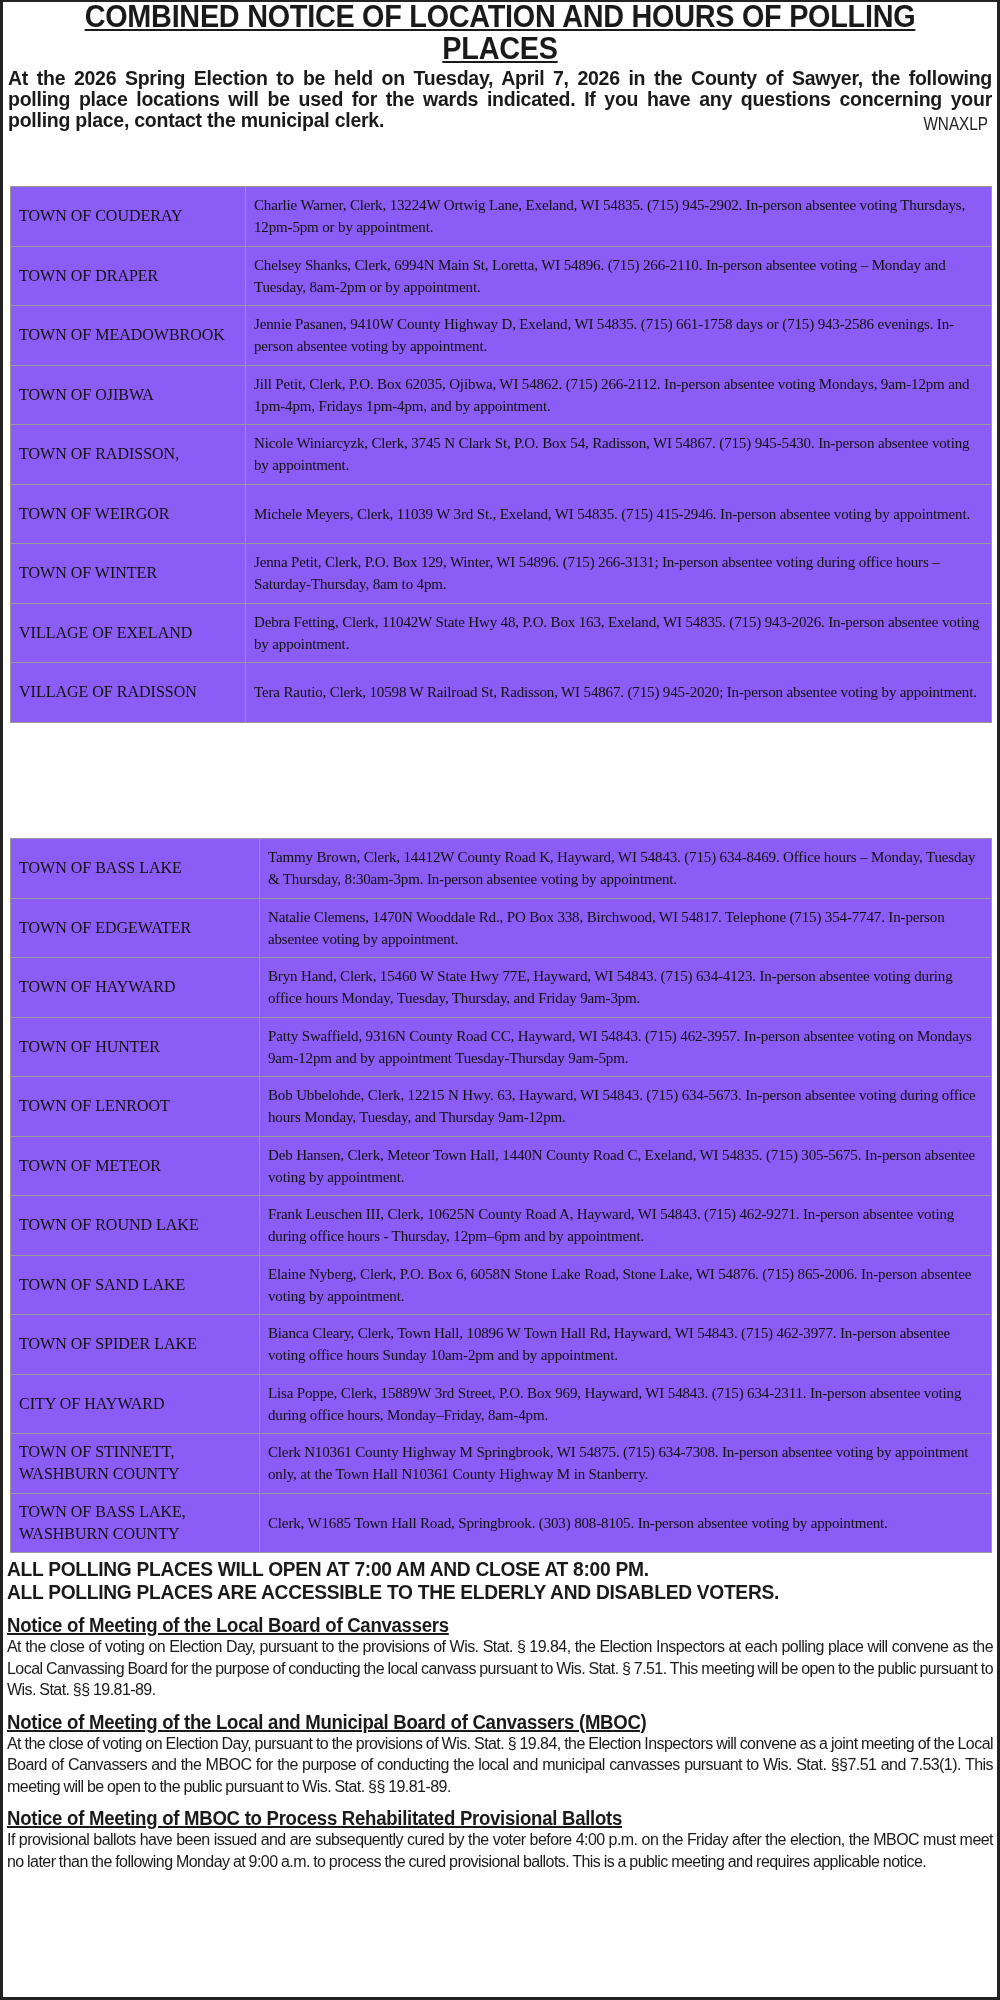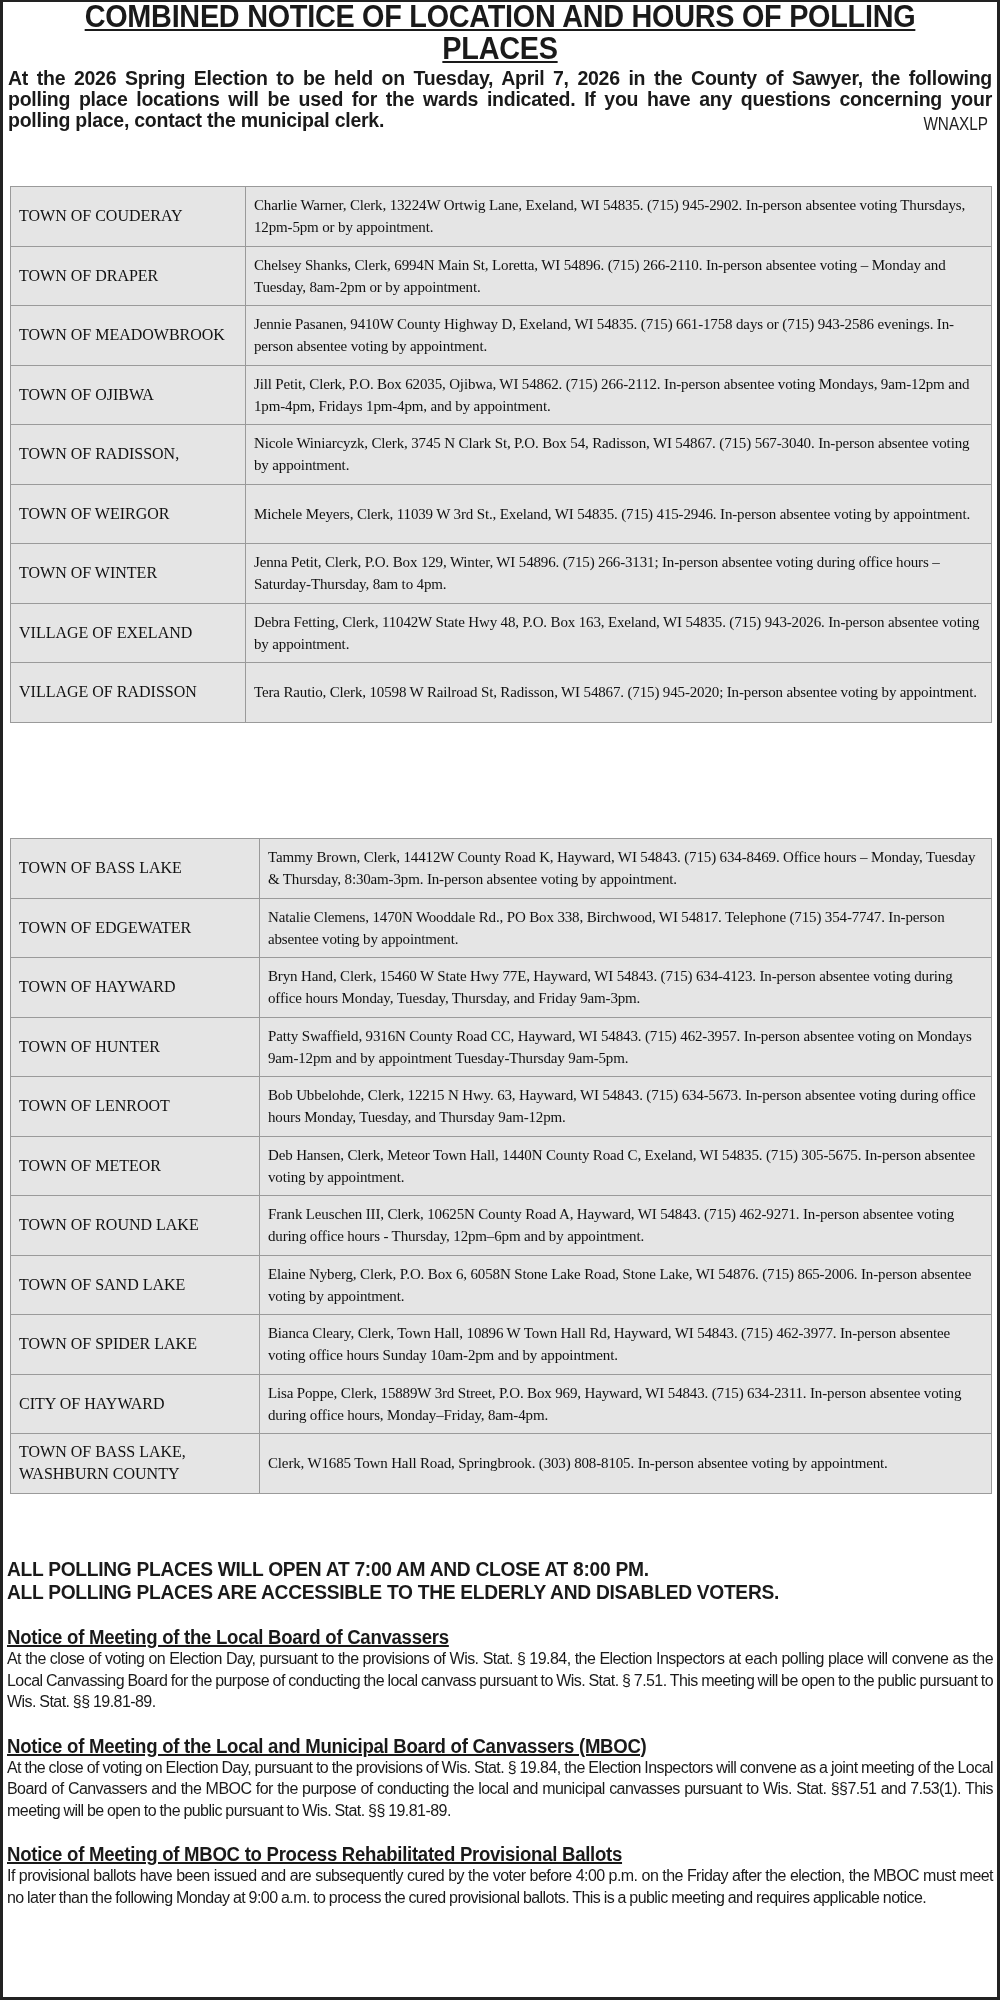--- a/index.html
+++ b/index.html
@@ -20,42 +20,42 @@
     line-height: 21px; color: #1a1a1a; margin: 3px 0 0 0; text-align: justify;
     letter-spacing: -0.25px;
   }
   .intro-wrap { position: relative; }
   .code {
     position: absolute; right: 4px; bottom: -4px;
     font-family: "Liberation Sans", sans-serif; font-size: 18px; color: #222;
     transform: scaleX(0.85); transform-origin: right;
   }
   table.polls {
-    position: absolute; border-collapse: collapse; background: #e5e5e5;
+    position: absolute; border-collapse: collapse; background: #8b5cf6;
     font-family: "Liberation Serif", serif; color: #111;
   }
   table.polls td {
     border: 1.5px solid #9a9a9a; font-size: 15px; line-height: 22px;
     vertical-align: middle; padding: 0 8px;
   }
   table.polls td.muni { font-size: 16px; line-height: 22px; padding-left: 8px; }
   table.polls td.info { padding-left: 8px; padding-right: 6px; letter-spacing: -0.15px; }
   #t1 { left: 10px; top: 186px; width: 982px; }
   #t1 td.muni { width: 218px; }
   #t2 { left: 10px; top: 838px; width: 982px; }
   #t2 td.muni { width: 232px; }
   .footer {
     position: absolute; left: 7px; right: 7px; top: 1558px;
     font-family: "Liberation Sans", sans-serif; color: #1a1a1a;
   }
   .bold-note {
     font-weight: bold; font-size: 20px; line-height: 23px; letter-spacing: -0.3px;
     margin: 0; transform: scaleX(0.96); transform-origin: left;
   }
-  .section { margin-top: 22px; }
+  .section { margin-top: 10px; }
   .section-heading {
     font-weight: bold; font-size: 20px; line-height: 22px; text-decoration: underline;
     margin: 0; letter-spacing: -0.3px; transform: scaleX(0.93); transform-origin: left; display: inline-block;
   }
   .section-body {
     font-size: 16px; line-height: 21.5px; margin: 0; text-align: justify; text-align-last: left;
     letter-spacing: -0.55px; word-spacing: -0.5px;
   }
 </style>
 </head>
@@ -84,21 +84,21 @@
       <tr style="height: 59.5px;">
         <td class="muni">TOWN OF MEADOWBROOK</td>
         <td class="info">Jennie Pasanen, 9410W County Highway D, Exeland, WI  54835.  (715) 661-1758 days or (715) 943-2586 evenings.  In-person absentee voting by appointment.</td>
       </tr>
       <tr style="height: 59.5px;">
         <td class="muni">TOWN OF OJIBWA</td>
         <td class="info">Jill Petit, Clerk, P.O. Box 62035, Ojibwa, WI  54862.  (715) 266-2112.  In-person absentee voting Mondays, 9am-12pm and 1pm-4pm, Fridays 1pm-4pm, and by appointment.</td>
       </tr>
       <tr style="height: 59.5px;">
         <td class="muni">TOWN OF RADISSON,</td>
-        <td class="info">Nicole Winiarcyzk, Clerk, 3745 N Clark St, P.O. Box 54, Radisson, WI  54867.  (715) 567-3040. In-person absentee voting by appointment.</td>
+        <td class="info">Nicole Winiarcyzk, Clerk, 3745 N Clark St, P.O. Box 54, Radisson, WI  54867.  (715) 945-5430. In-person absentee voting by appointment.</td>
       </tr>
       <tr style="height: 59.5px;">
         <td class="muni">TOWN OF WEIRGOR</td>
         <td class="info">Michele Meyers, Clerk, 11039 W 3rd St., Exeland, WI  54835. (715) 415-2946. In-person absentee voting by appointment.</td>
       </tr>
       <tr style="height: 59.5px;">
         <td class="muni">TOWN OF WINTER</td>
         <td class="info">Jenna Petit, Clerk, P.O. Box 129, Winter, WI  54896. (715) 266-3131; In-person absentee voting during office hours – Saturday-Thursday, 8am to 4pm.</td>
       </tr>
       <tr style="height: 59.5px;">
@@ -148,20 +148,24 @@
       </tr>
       <tr style="height: 59.5px;">
         <td class="muni">TOWN OF SPIDER LAKE</td>
         <td class="info">Bianca Cleary, Clerk, Town Hall, 10896 W Town Hall Rd, Hayward, WI 54843.  (715) 462-3977. In-person absentee voting office hours Sunday 10am-2pm and by appointment.</td>
       </tr>
       <tr style="height: 59.5px;">
         <td class="muni">CITY OF HAYWARD</td>
         <td class="info">Lisa Poppe, Clerk, 15889W 3rd Street, P.O. Box 969, Hayward, WI  54843. (715) 634-2311. In-person absentee voting during office hours, Monday–Friday, 8am-4pm.</td>
       </tr>
       <tr style="height: 59.5px;">
+        <td class="muni">TOWN OF STINNETT, WASHBURN COUNTY</td>
+        <td class="info">Clerk N10361 County Highway M Springbrook, WI 54875. (715) 634-7308. In-person absentee voting by appointment only, at the Town Hall N10361 County Highway M in Stanberry.</td>
+      </tr>
+      <tr style="height: 59.5px;">
         <td class="muni">TOWN OF BASS LAKE, WASHBURN COUNTY</td>
         <td class="info">Clerk, W1685 Town Hall Road, Springbrook. (303) 808-8105. In-person absentee voting by appointment.</td>
       </tr>
     </tbody>
 </table>
 
 <div class="footer">
   <p class="bold-note">ALL POLLING PLACES WILL OPEN AT 7:00 AM AND CLOSE AT 8:00 PM.</p>
   <p class="bold-note">ALL POLLING PLACES ARE ACCESSIBLE TO THE ELDERLY AND DISABLED VOTERS.</p>
 

